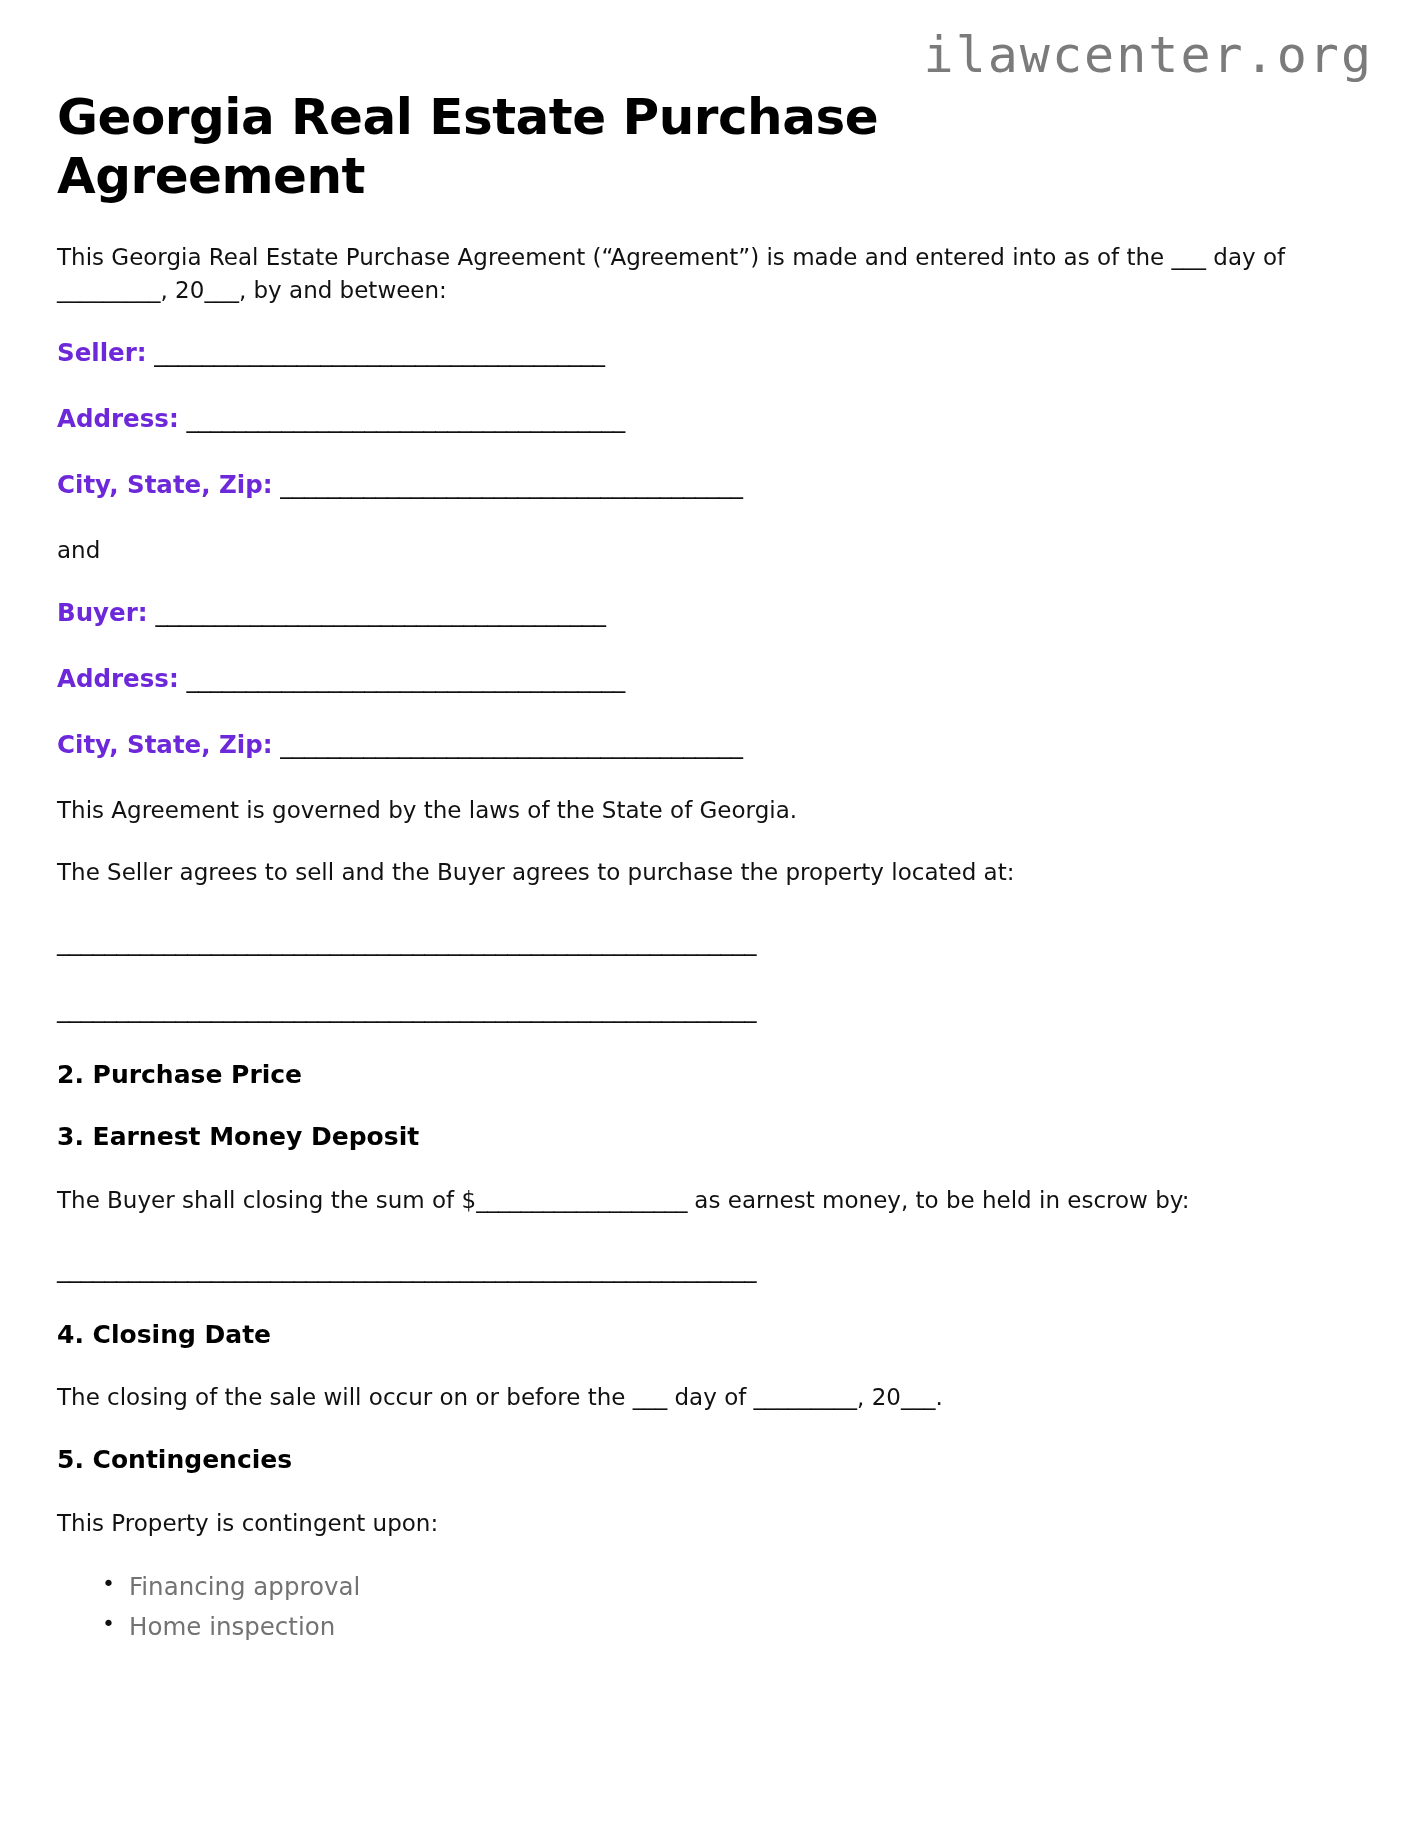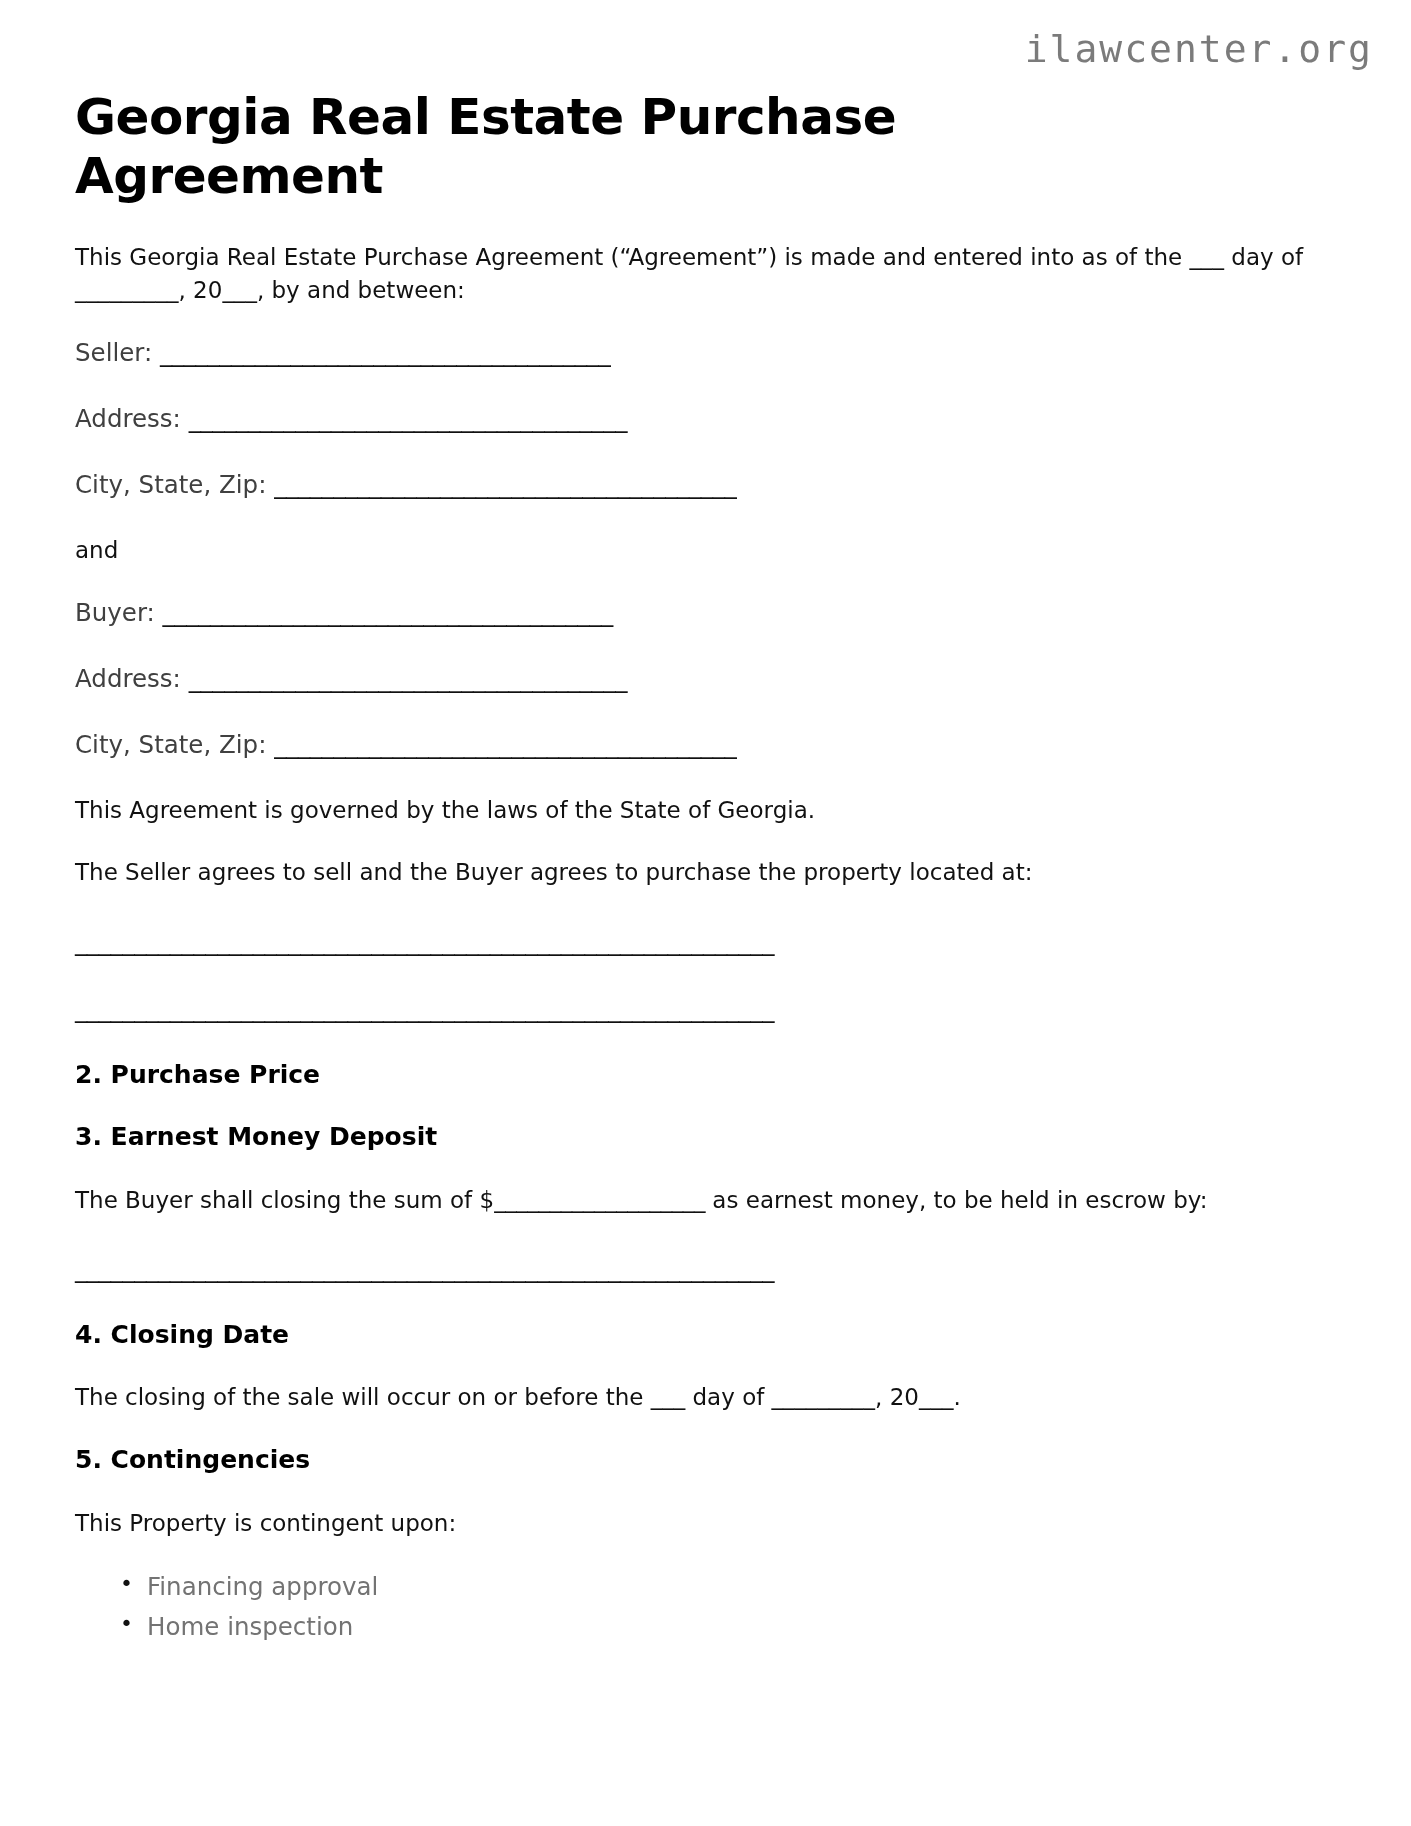--- a/index.html
+++ b/index.html
@@ -19,29 +19,29 @@
     height: 1826px;
     background: #ffffff;
     overflow: hidden;
     box-sizing: border-box;
   }
   .watermark {
     position: absolute;
     top: 30px;
     right: 38px;
     font-family: "DejaVu Sans Mono", "Liberation Mono", monospace;
-    font-size: 38px;
+    font-size: 50px;
     letter-spacing: 2px;
     color: #7b7b7b;
     white-space: nowrap;
     line-height: 1;
   }
   .content {
     position: absolute;
-    left: 75px;
+    left: 57px;
     top: 88px;
     width: 1260px;
   }
   h1.doc-title {
     font-family: "DejaVu Sans", "Liberation Sans", sans-serif;
     font-weight: bold;
     font-size: 50px;
     line-height: 1.17;
     letter-spacing: -0.5px;
     margin: 0 0 36px 0;
@@ -59,22 +59,22 @@
     margin-bottom: 26px;
   }
   .field-line {
     font-size: 24.5px;
     line-height: 1.42;
     margin: 0 0 31px 0;
     color: #111;
     white-space: nowrap;
   }
   .field-line .lbl {
-    font-weight: normal;
-    color: #404040;
+    font-weight: bold;
+    color: #6d28d9;
   }
   .blank {
     letter-spacing: -0.4px;
   }
   h2.section-heading {
     font-size: 25px;
     font-weight: bold;
     line-height: 1.3;
     margin: 0 0 30px 0;
     color: #000;

